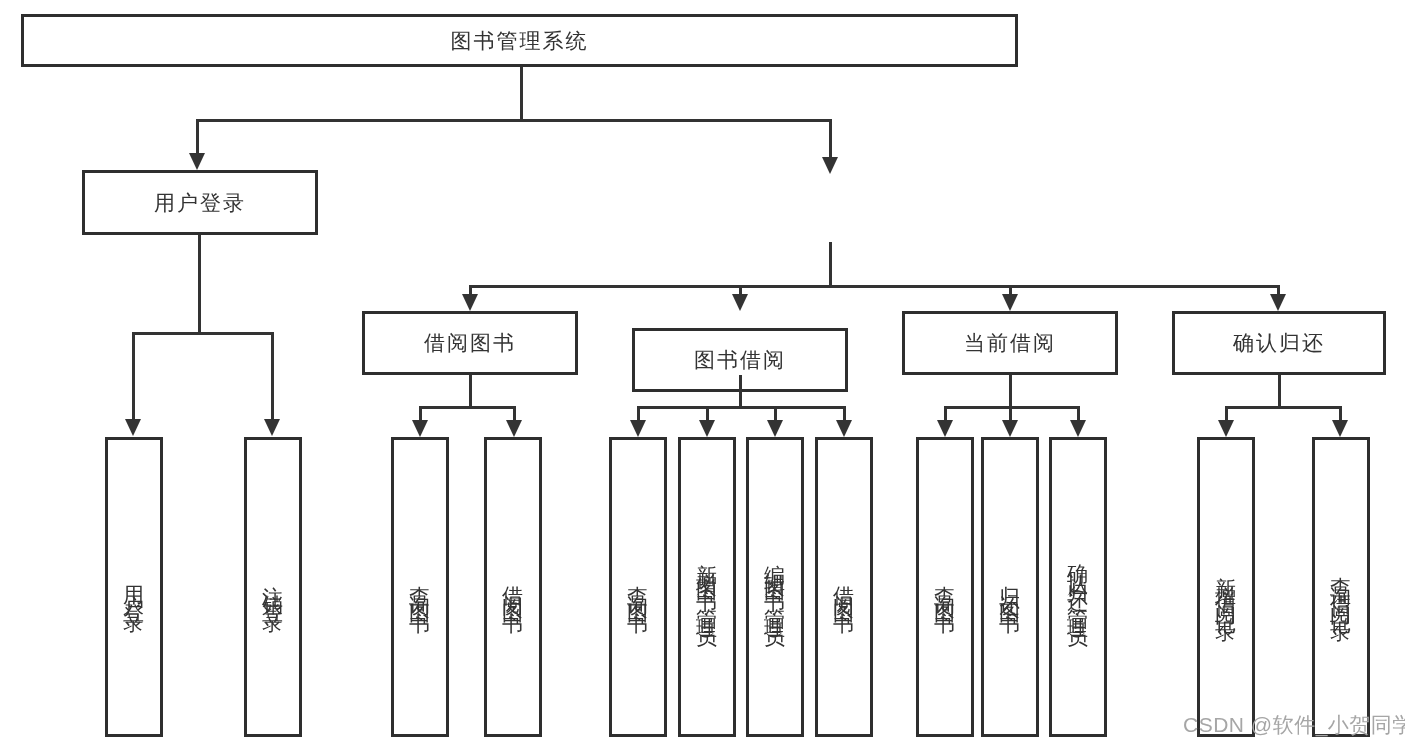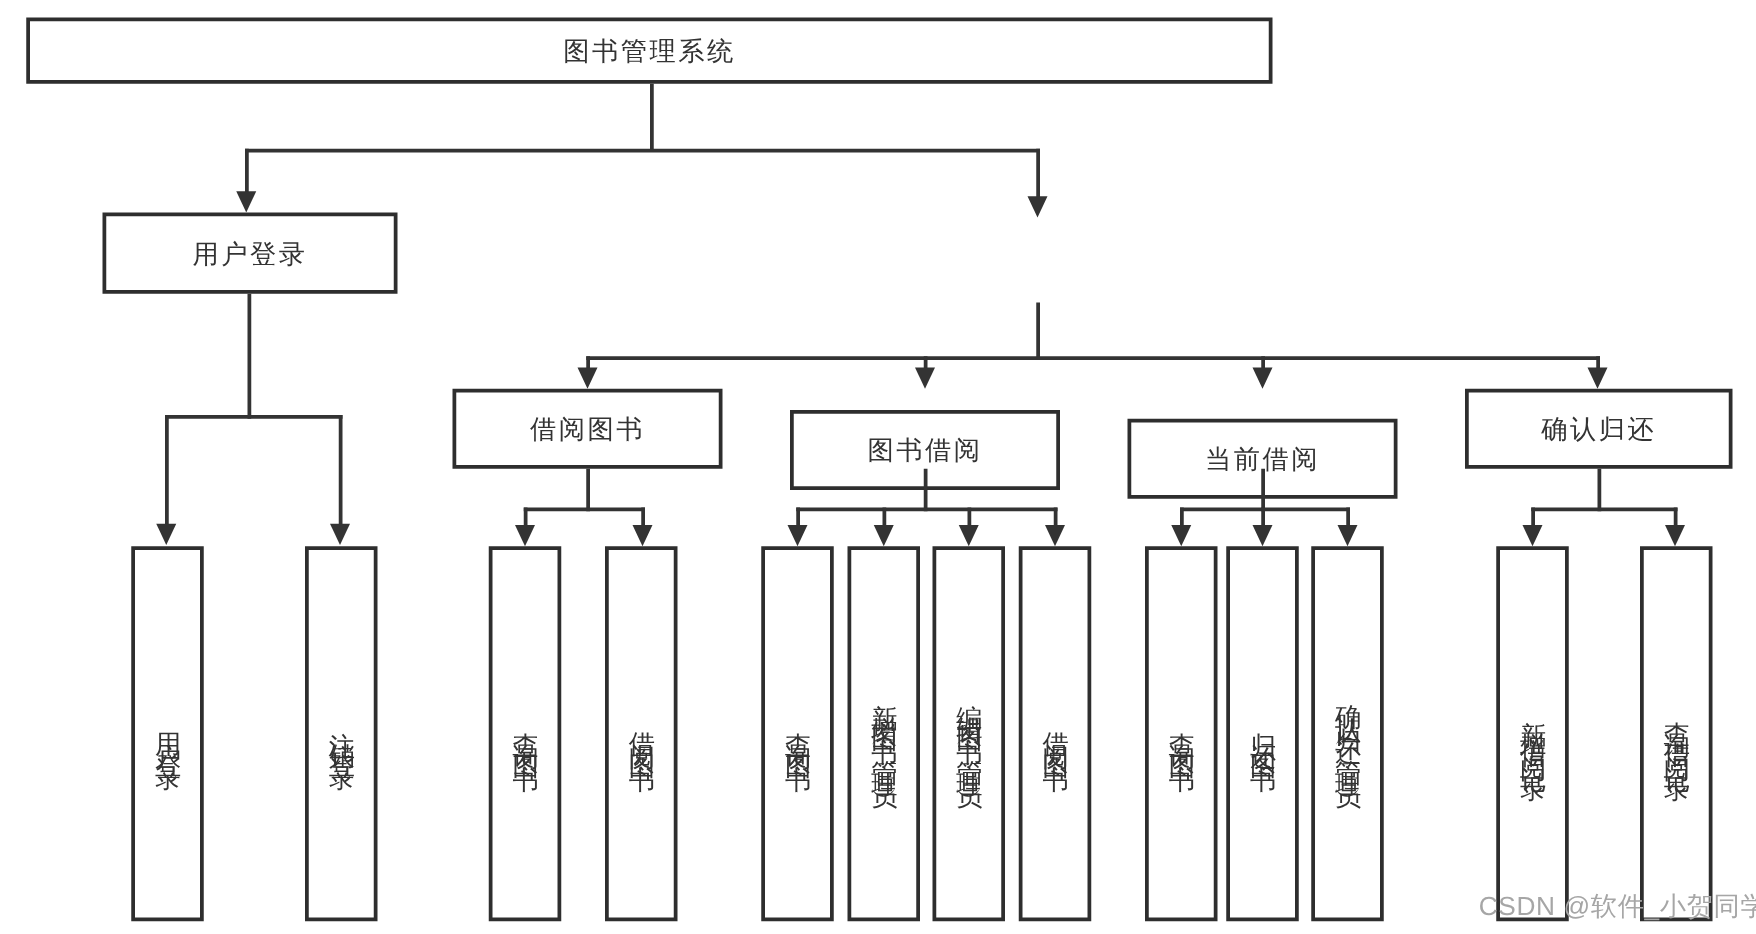--- a/index.html
+++ b/index.html
@@ -72,21 +72,21 @@
   <div class="arrow" style="left:1002px;top:294px;"></div>
   <div class="vline" style="left:1277px;top:285px;height:12px;"></div>
   <div class="arrow" style="left:1270px;top:294px;"></div>
 
   <div class="box h" style="left:362px;top:311px;width:216px;height:64px;">
     <span>借阅图书</span>
   </div>
   <div class="box h" style="left:632px;top:311px;width:216px;height:64px;margin-top:17px;">
     <span>图书借阅</span>
   </div>
-  <div class="box h" style="left:902px;top:311px;width:216px;height:64px;margin-top:24px;">
+  <div class="box h" style="left:902px;top:311px;width:216px;height:64px;">
     <span>当前借阅</span>
   </div>
   <div class="box h" style="left:1172px;top:311px;width:214px;height:64px;">
     <span>确认归还</span>
   </div>
 
   <div class="vline" style="left:469px;top:375px;height:34px;"></div>
   <div class="hline" style="left:419px;top:406px;width:97px;"></div>
   <div class="vline" style="left:419px;top:406px;height:16px;"></div>
   <div class="arrow" style="left:412px;top:420px;"></div>

